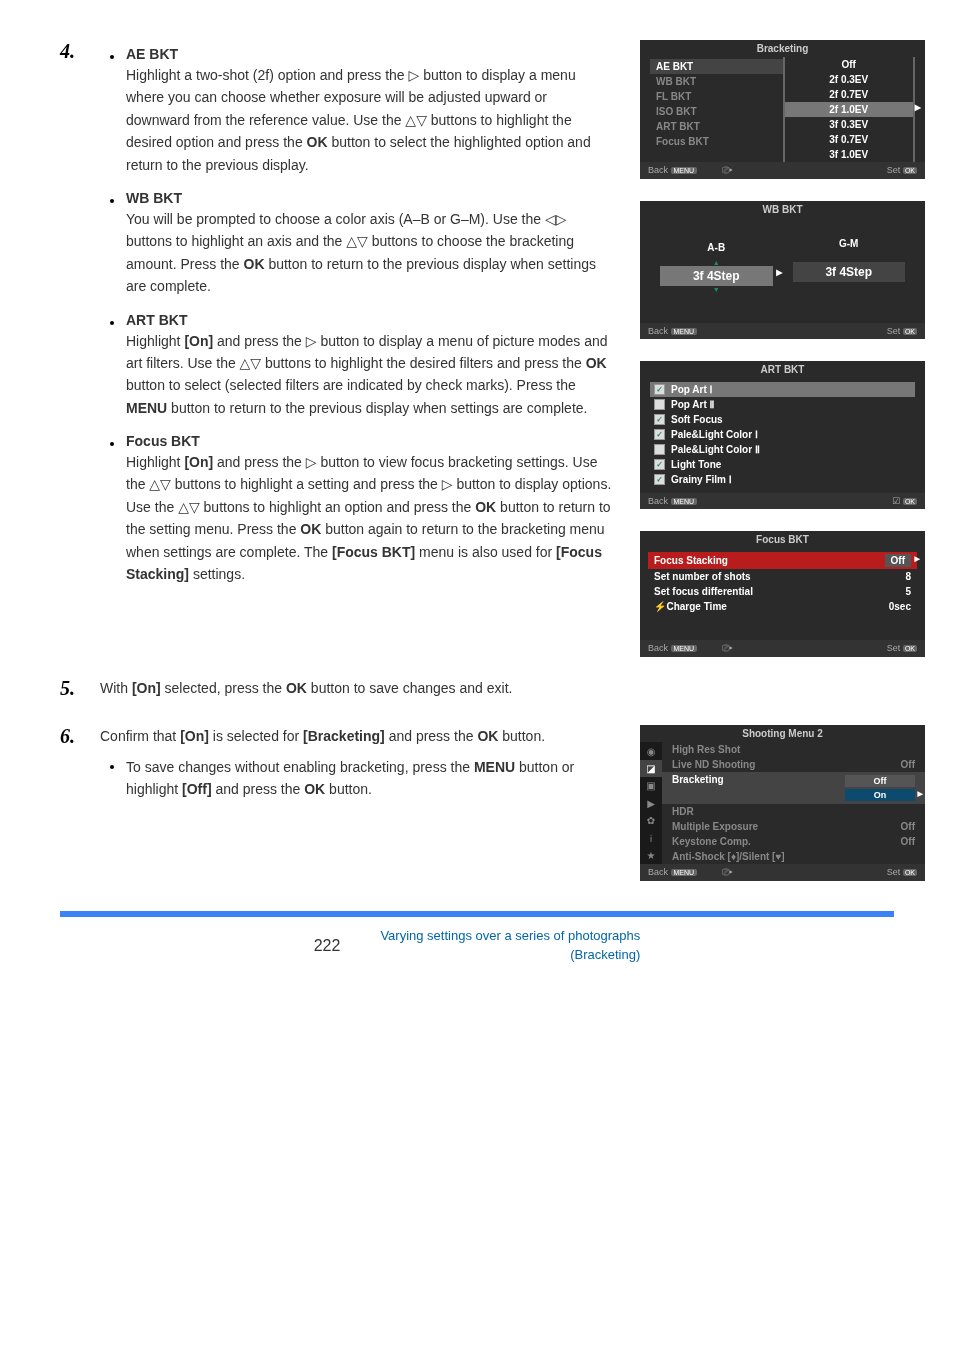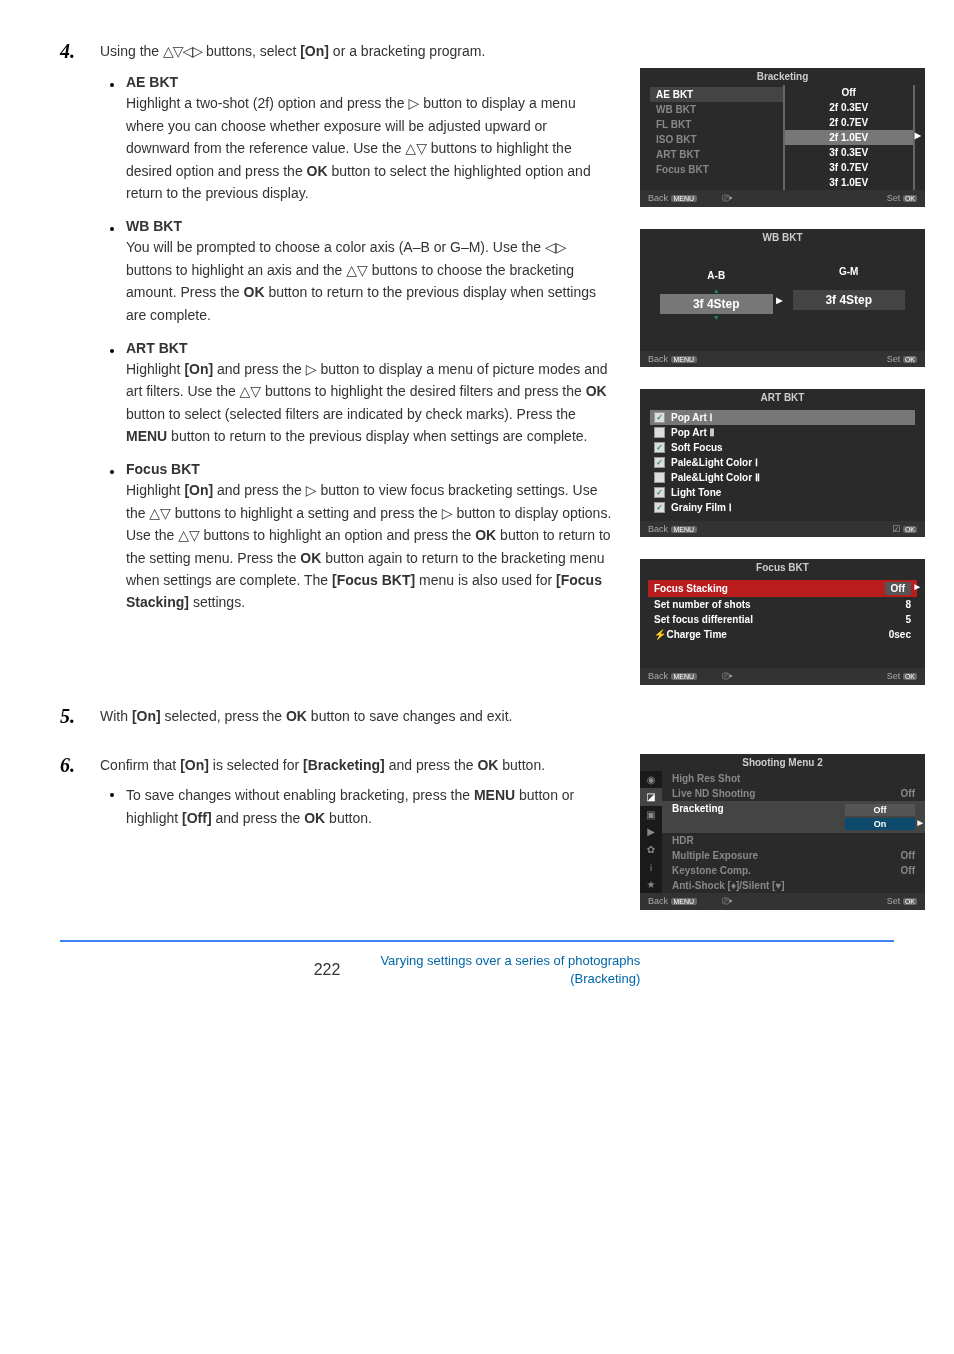--- a/index.html
+++ b/index.html
@@ -65,37 +65,34 @@
 .menu2-list { flex: 1; }
 .menu2-row { display: flex; justify-content: space-between; padding: 2px 10px; color: #888; font-weight: bold; }
 .menu2-row.active { color: #fff; background: #444; }
 .menu2-row .val { color: #888; }
 .menu2-valopts { display: flex; flex-direction: column; align-items: flex-end; }
 .menu2-opt { background: #555; color: #fff; padding: 1px 18px; font-size: 9px; margin: 1px 0; min-width: 70px; text-align: center; }
 .menu2-opt.sel { background: #0c4a6e; position: relative; }
 .menu2-opt.sel::after { content: "▶"; position: absolute; right: -8px; font-size: 7px; }
 
 
-.page-footer { display: flex; justify-content: center; align-items: center; gap: 40px; border-top: 2px solid #3b82f6; margin-top: 30px; padding-top: 10px; }
+.page-footer { display: flex; justify-content: center; align-items: center; gap: 40px; border-top: 6px solid #3b82f6; margin-top: 30px; padding-top: 10px; }
 .page-num { font-size: 16px; color: #333; }
 .page-ref { font-size: 13px; color: #0066a8; text-align: right; line-height: 1.4; }
 
 .arrow-icons { font-family: Arial; letter-spacing: -1px; }
 .menu-badge { background: #666; color: #fff; font-size: 7px; padding: 0 3px; border-radius: 2px; }
 .ok-badge { background: #666; color: #fff; font-size: 7px; padding: 0 2px; border-radius: 2px; }
 </style>
 </head>
 <body>
 
 <div class="step">
   <div class="step-num">4.</div>
   <div class="step-body">
-    <div class="step-text">
-      <span>Using the </span><span class="arrow-icons">△▽◁▷</span><span> buttons, select </span><strong>[On]</strong><span> or a bracketing program.</span>
-    </div>
     <div class="cols">
       <div class="left-col">
         <div class="bullet-block">
 
           <div class="bullet-item">
             <div class="bullet-heading">AE BKT</div>
             <div class="bullet-desc">
               <span>Highlight a two-shot (2f) option and press the ▷ button to display a menu where you can choose whether exposure will be adjusted upward or downward from the reference value. Use the △▽ buttons to highlight the desired option and press the </span><strong>OK</strong><span> button to select the highlighted option and return to the previous display.</span>
             </div>
           </div>

